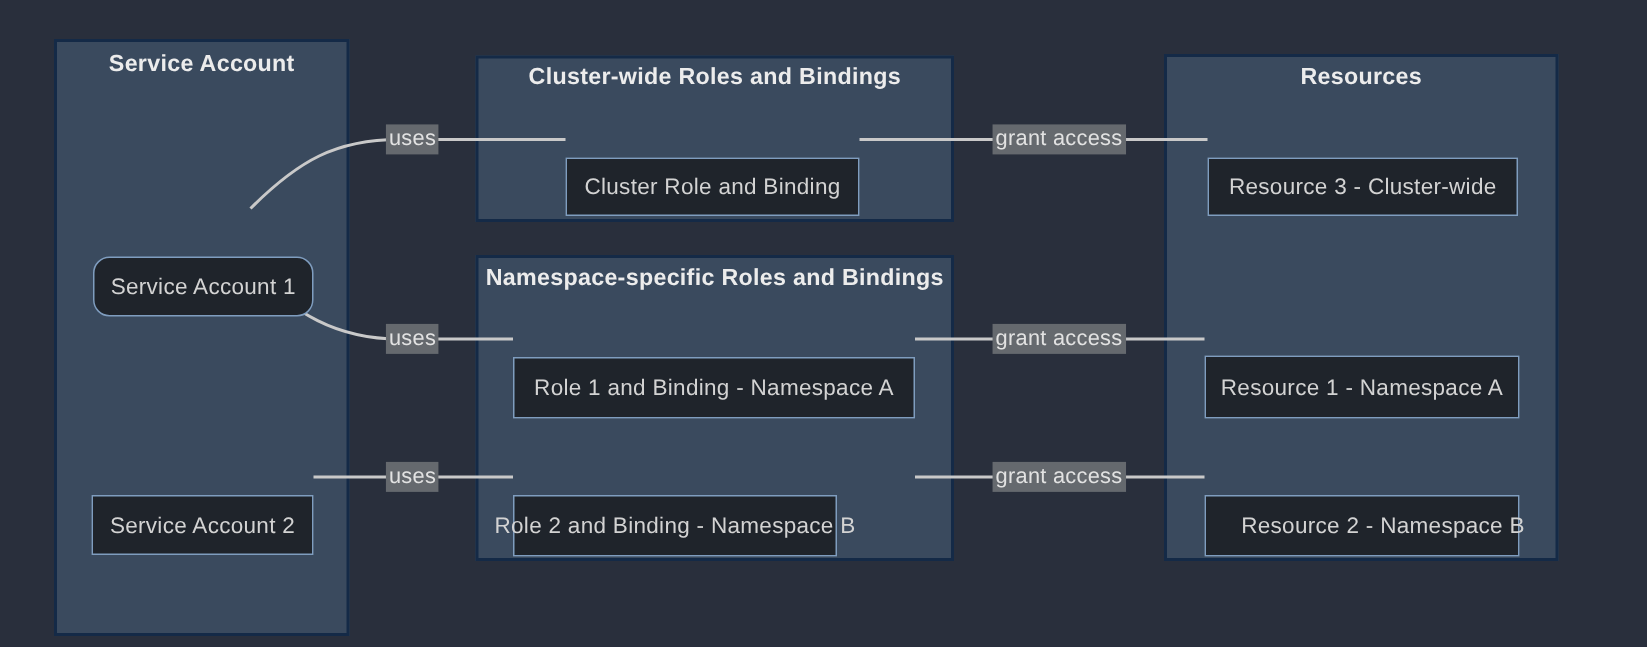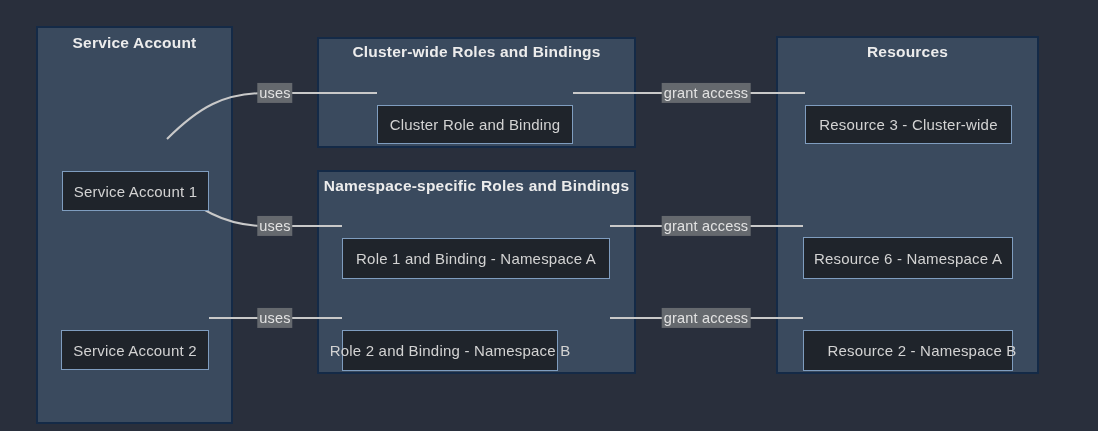--- a/index.html
+++ b/index.html
@@ -89,33 +89,33 @@
 
   <svg class="edge-layer" viewBox="0 0 1098 431" fill="none">
     <path d="M 167 139 C 199 107 224 93 266 93 L 377 93" stroke="#c9c9c9" stroke-width="2"></path>
     <path d="M 165 179 C 197 209 224 226 266 226 L 342 226" stroke="#c9c9c9" stroke-width="2"></path>
     <path d="M 209 318 L 342 318" stroke="#c9c9c9" stroke-width="2"></path>
     <path d="M 573 93 L 805 93" stroke="#c9c9c9" stroke-width="2"></path>
     <path d="M 610 226 L 803 226" stroke="#c9c9c9" stroke-width="2"></path>
     <path d="M 610 318 L 803 318" stroke="#c9c9c9" stroke-width="2"></path>
   </svg>
 
-  <div class="node" style="left:62px; top:139px; width:147px; height:40px;">Service Account 1</div>
+  <div class="node" style="left:62px; top:139px; width:147px; height:40px;border-radius:11px;">Service Account 1</div>
 
   <div class="node" style="left:61px; top:298px; width:148px; height:40px;">Service Account 2</div>
 
   <div class="node" style="left:377px; top:73px; width:196px; height:39px;">Cluster Role and Binding</div>
 
   <div class="node" style="left:342px; top:206px; width:268px; height:41px;">Role 1 and Binding - Namespace A</div>
 
   <div class="node" style="left:342px; top:298px; width:216px; height:41px;">Role 2 and Binding - Namespace B</div>
 
   <div class="node" style="left:805px; top:73px; width:207px; height:39px;">Resource 3 - Cluster-wide</div>
 
-  <div class="node" style="left:803px; top:205px; width:210px; height:42px;">Resource 6 - Namespace A</div>
+  <div class="node" style="left:803px; top:205px; width:210px; height:42px;">Resource 1 - Namespace A</div>
 
   <div class="node" style="left:803px; top:298px; width:210px; height:41px;padding-left:28px;">Resource 2 - Namespace B</div>
 
   <div class="edge-label" style="left:275px; top:93px;">uses</div>
   <div class="edge-label" style="left:275px; top:226px;">uses</div>
   <div class="edge-label" style="left:275px; top:318px;">uses</div>
   <div class="edge-label" style="left:706px; top:93px;">grant access</div>
   <div class="edge-label" style="left:706px; top:226px;">grant access</div>
   <div class="edge-label" style="left:706px; top:318px;">grant access</div>
 

